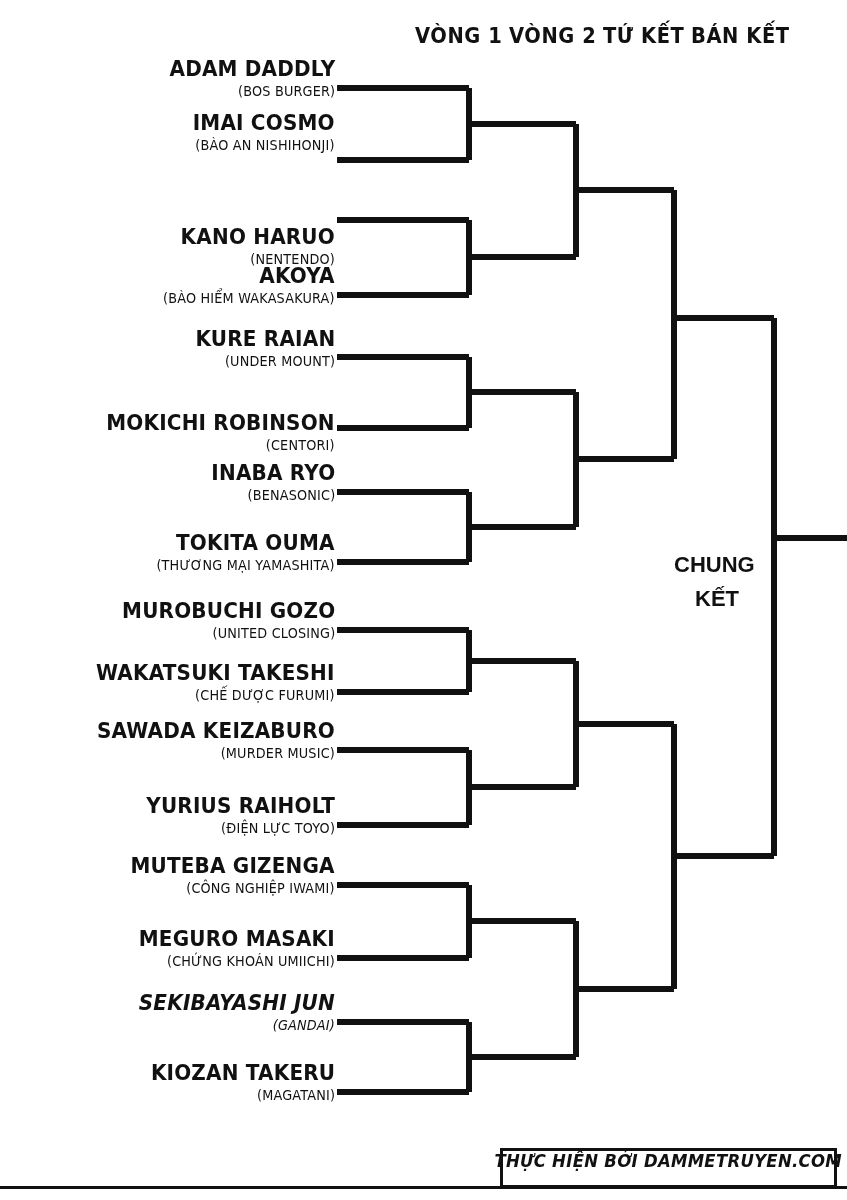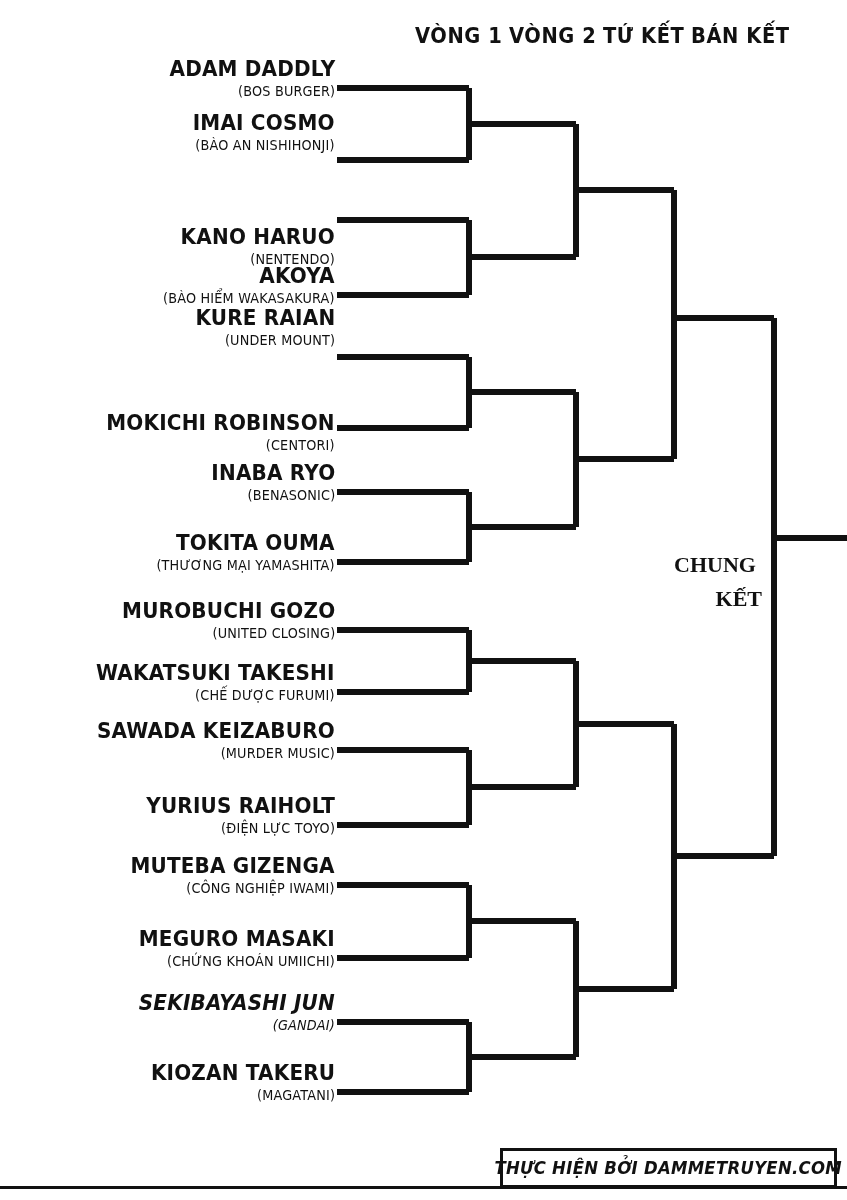--- a/index.html
+++ b/index.html
@@ -71,23 +71,23 @@
   
   .final-label {
     position: absolute;
     left: 672px;
     top: 548px;
     width: 96px;
     text-align: center;
     font-size: 22px;
     font-weight: 700;
     line-height: 1.55;
-    font-family: Liberation Serif, serif;
-  }
-  .final-label .l2 { display: block; text-align: right; padding-right: 6px;}
+    font-family: Liberation Sans, sans-serif;
+  }
+  .final-label .l2 { display: block; padding-right: 6px;}
   .final-label .l1 { display: block; text-align: left; padding-left: 2px;}
 
   
   #bracket {
     position: absolute;
     left: 0; top: 0;
     width: 847px;
     height: 1200px;
     pointer-events: none;
   }
@@ -95,21 +95,21 @@
   
   .watermark {
     position: absolute;
     left: 500px;
     top: 1148px;
     width: 337px;
     height: 40px;
     border: 3px solid #111;
     background: #ffffff;
     display: flex;
-    align-items: center;
+    align-items: flex-start;
     justify-content: center;
     box-sizing: border-box;
   }
   .watermark .wm-text {
     font-size: 17px;
     font-weight: 700;
     font-style: italic;
     letter-spacing: 0.3px;
     white-space: nowrap;
     font-family: "DejaVu Sans", "Liberation Sans", sans-serif;
@@ -192,21 +192,21 @@
         <span class="team">(BÀO AN NISHIHONJI)</span>
       </div>
       <div class="seed" style="top: 190px; margin-top: 36px;">
         <span class="name">KANO HARUO</span>
         <span class="team">(NENTENDO)</span>
       </div>
       <div class="seed" style="top: 265px;">
         <span class="name">AKOYA</span>
         <span class="team">(BÀO HIỂM WAKASAKURA)</span>
       </div>
-      <div class="seed" style="top: 307px;">
+      <div class="seed" style="top: 328px;">
         <span class="name">KURE RAIAN</span>
         <span class="team">(UNDER MOUNT)</span>
       </div>
       <div class="seed" style="top: 398px; margin-top: 14px;">
         <span class="name">MOKICHI ROBINSON</span>
         <span class="team">(CENTORI)</span>
       </div>
       <div class="seed" style="top: 462px;">
         <span class="name">INABA RYO</span>
         <span class="team">(BENASONIC)</span>

